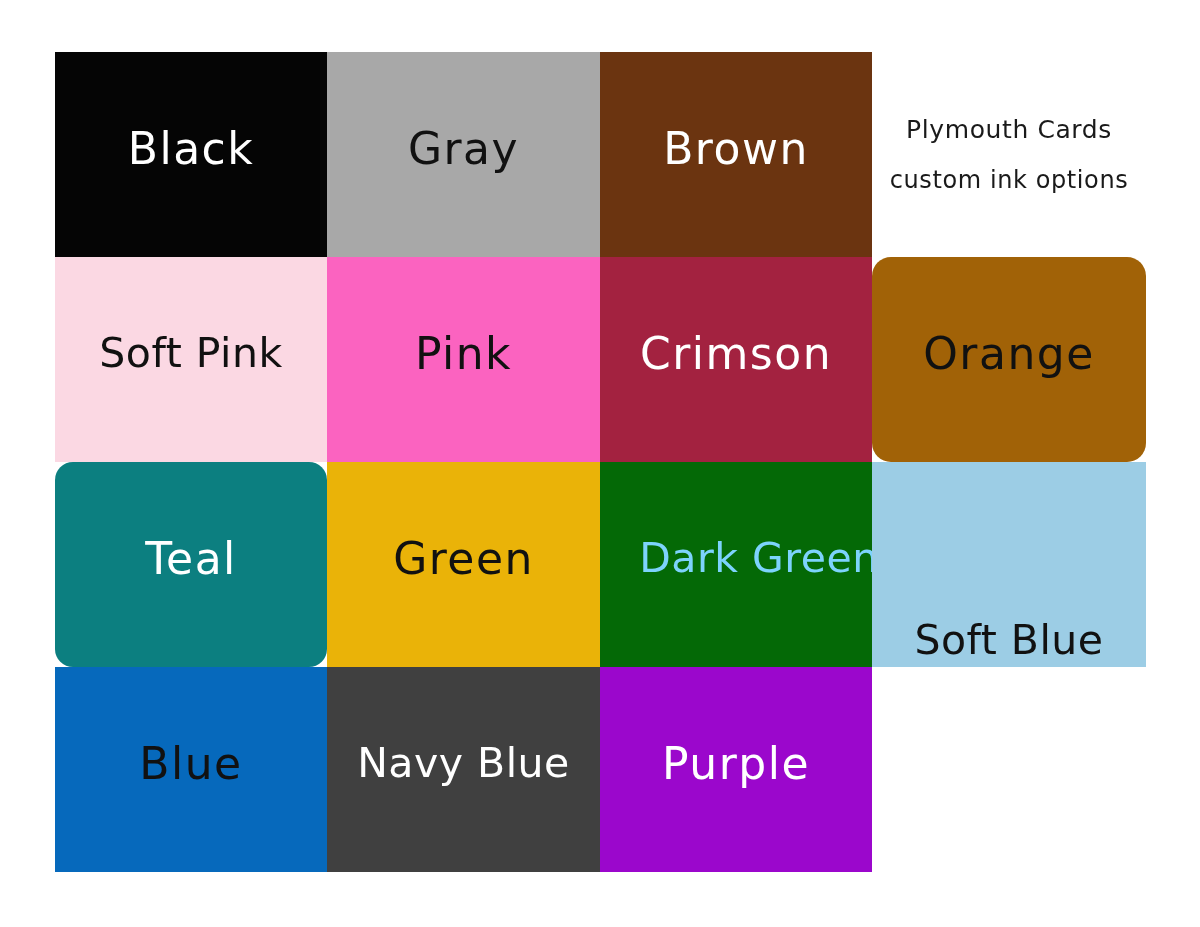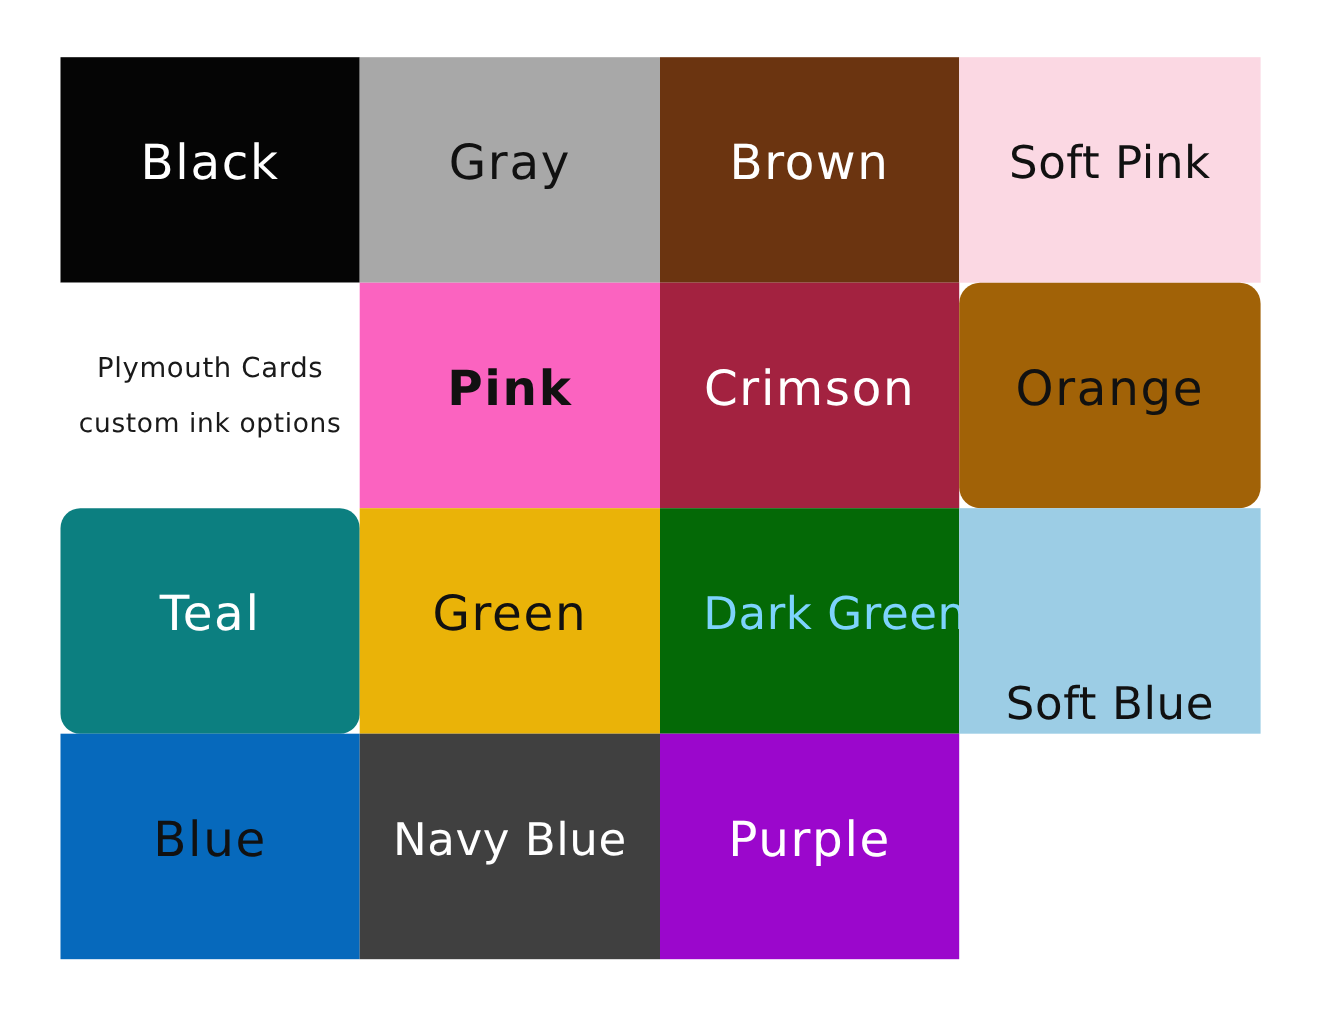--- a/index.html
+++ b/index.html
@@ -83,29 +83,29 @@
 <div id="swatch-grid">
     <div class="swatch-cell" style="background: rgb(5, 5, 5);">
       <span class="swatch-label" style="color: rgb(255, 255, 255);">Black</span>
     </div>
     <div class="swatch-cell" style="background: rgb(168, 168, 168);">
       <span class="swatch-label" style="color: rgb(17, 17, 17);">Gray</span>
     </div>
     <div class="swatch-cell" style="background: rgb(107, 52, 16);">
       <span class="swatch-label" style="color: rgb(255, 255, 255);">Brown</span>
     </div>
-    <div class="swatch-cell" style="background: rgb(251, 216, 227);">
-      <span class="swatch-label long" style="color: rgb(17, 17, 17);">Soft Pink</span>
-    </div>
     <div class="swatch-cell title-cell" style="background: rgb(255, 255, 255);">
       <span class="title-line line1" style="color: rgb(26, 26, 26);">Plymouth Cards</span>
       <span class="title-line line2" style="color: rgb(26, 26, 26);">custom ink options</span>
     </div>
+    <div class="swatch-cell" style="background: rgb(251, 216, 227);">
+      <span class="swatch-label long" style="color: rgb(17, 17, 17);">Soft Pink</span>
+    </div>
     <div class="swatch-cell" style="background: rgb(251, 99, 192);">
-      <span class="swatch-label" style="color: rgb(17, 17, 17); font-weight: bold;">Pink</span>
+      <span class="swatch-label" style="color: rgb(17, 17, 17);">Pink</span>
     </div>
     <div class="swatch-cell" style="background: rgb(163, 34, 64);">
       <span class="swatch-label" style="color: rgb(255, 255, 255);">Crimson</span>
     </div>
     <div class="swatch-cell" style="background: #a16207; border-radius: 19px;">
       <span class="swatch-label" style="color: rgb(17, 17, 17);">Orange</span>
     </div>
     <div class="swatch-cell" style="background: rgb(12, 127, 128); border-radius: 18px;">
       <span class="swatch-label" style="color: rgb(255, 255, 255);">Teal</span>
     </div>

